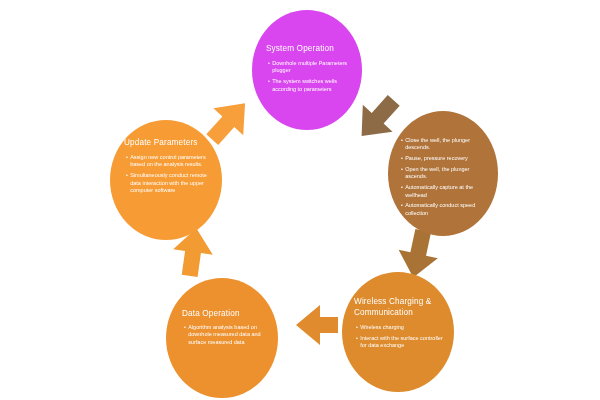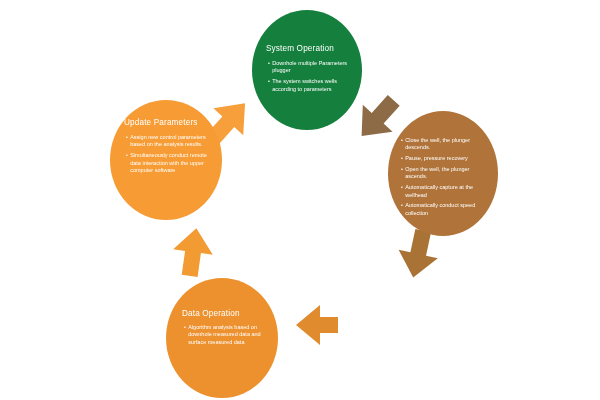--- a/index.html
+++ b/index.html
@@ -91,47 +91,54 @@
   </div>
 
   <div class="arrow" style="left:200px;top:92px;width:58px;height:58px;">
     <svg width="58" height="58" viewBox="0 0 58 58">
       <g transform="rotate(222 29 29)">
         <path d="M21 4 L37 4 L37 28 L49 28 L29 53 L9 28 L21 28 Z" fill="#f79f3a"></path>
       </g>
     </svg>
   </div>
 
-  <div class="node" style="left:252px;top:10px;width:110px;height:120px;background:#15803d;">
+  <div class="node" style="left:252px;top:10px;width:110px;height:120px;background:#d946ef;">
     <div class="node-title" style="top:33px;padding-left:14px;padding-right:10px;">System Operation</div>
     <ul class="node-bullets" style="top:50px;padding-left:16px;padding-right:12px;">
       <li>Downhole multiple Parameters plugger</li>
       <li>The system switches wells according to parameters</li>
     </ul>
   </div>
 
   <div class="node" style="left:388px;top:111px;width:110px;height:125px;background:#b0743a;">
     <ul class="node-bullets" style="top:26px;padding-left:13px;padding-right:9px;">
       <li>Close the well, the plunger descends.</li>
       <li>Pause, pressure recovery</li>
       <li>Open the well, the plunger ascends.</li>
       <li>Automatically capture at the wellhead</li>
       <li>Automatically conduct speed collection</li>
     </ul>
   </div>
 
+  <div class="node" style="left:342px;top:272px;width:112px;height:120px;background:#dd8b2c;">
+    <div class="node-title" style="top:24px;padding-left:12px;padding-right:10px;">Wireless Charging &amp; Communication</div>
+    <ul class="node-bullets" style="top:52px;padding-left:14px;padding-right:10px;">
+      <li>Wireless charging</li>
+      <li>Interact with the surface controller for data exchange</li>
+    </ul>
+  </div>
 
   <div class="node" style="left:166px;top:278px;width:112px;height:120px;background:#ec912e;">
     <div class="node-title" style="top:30px;padding-left:16px;padding-right:10px;">Data Operation</div>
     <ul class="node-bullets" style="top:46px;padding-left:18px;padding-right:12px;">
       <li>Algorithm analysis based on downhole measured data and surface measured data</li>
     </ul>
   </div>
 
-  <div class="node" style="left:110px;top:100px;width:112px;height:120px;background:#f79c34;">
+  <div class="node" style="left:110px;top:120px;width:112px;height:120px;background:#f79c34;">
     <div class="node-title" style="top:17px;padding-left:14px;padding-right:10px;">Update Parameters</div>
     <ul class="node-bullets" style="top:34px;padding-left:16px;padding-right:11px;">
       <li>Assign new control parameters based on the analysis results.</li>
       <li>Simultaneously conduct remote data interaction with the upper computer software</li>
     </ul>
   </div>
 
 </div>
 
 </body></html>

